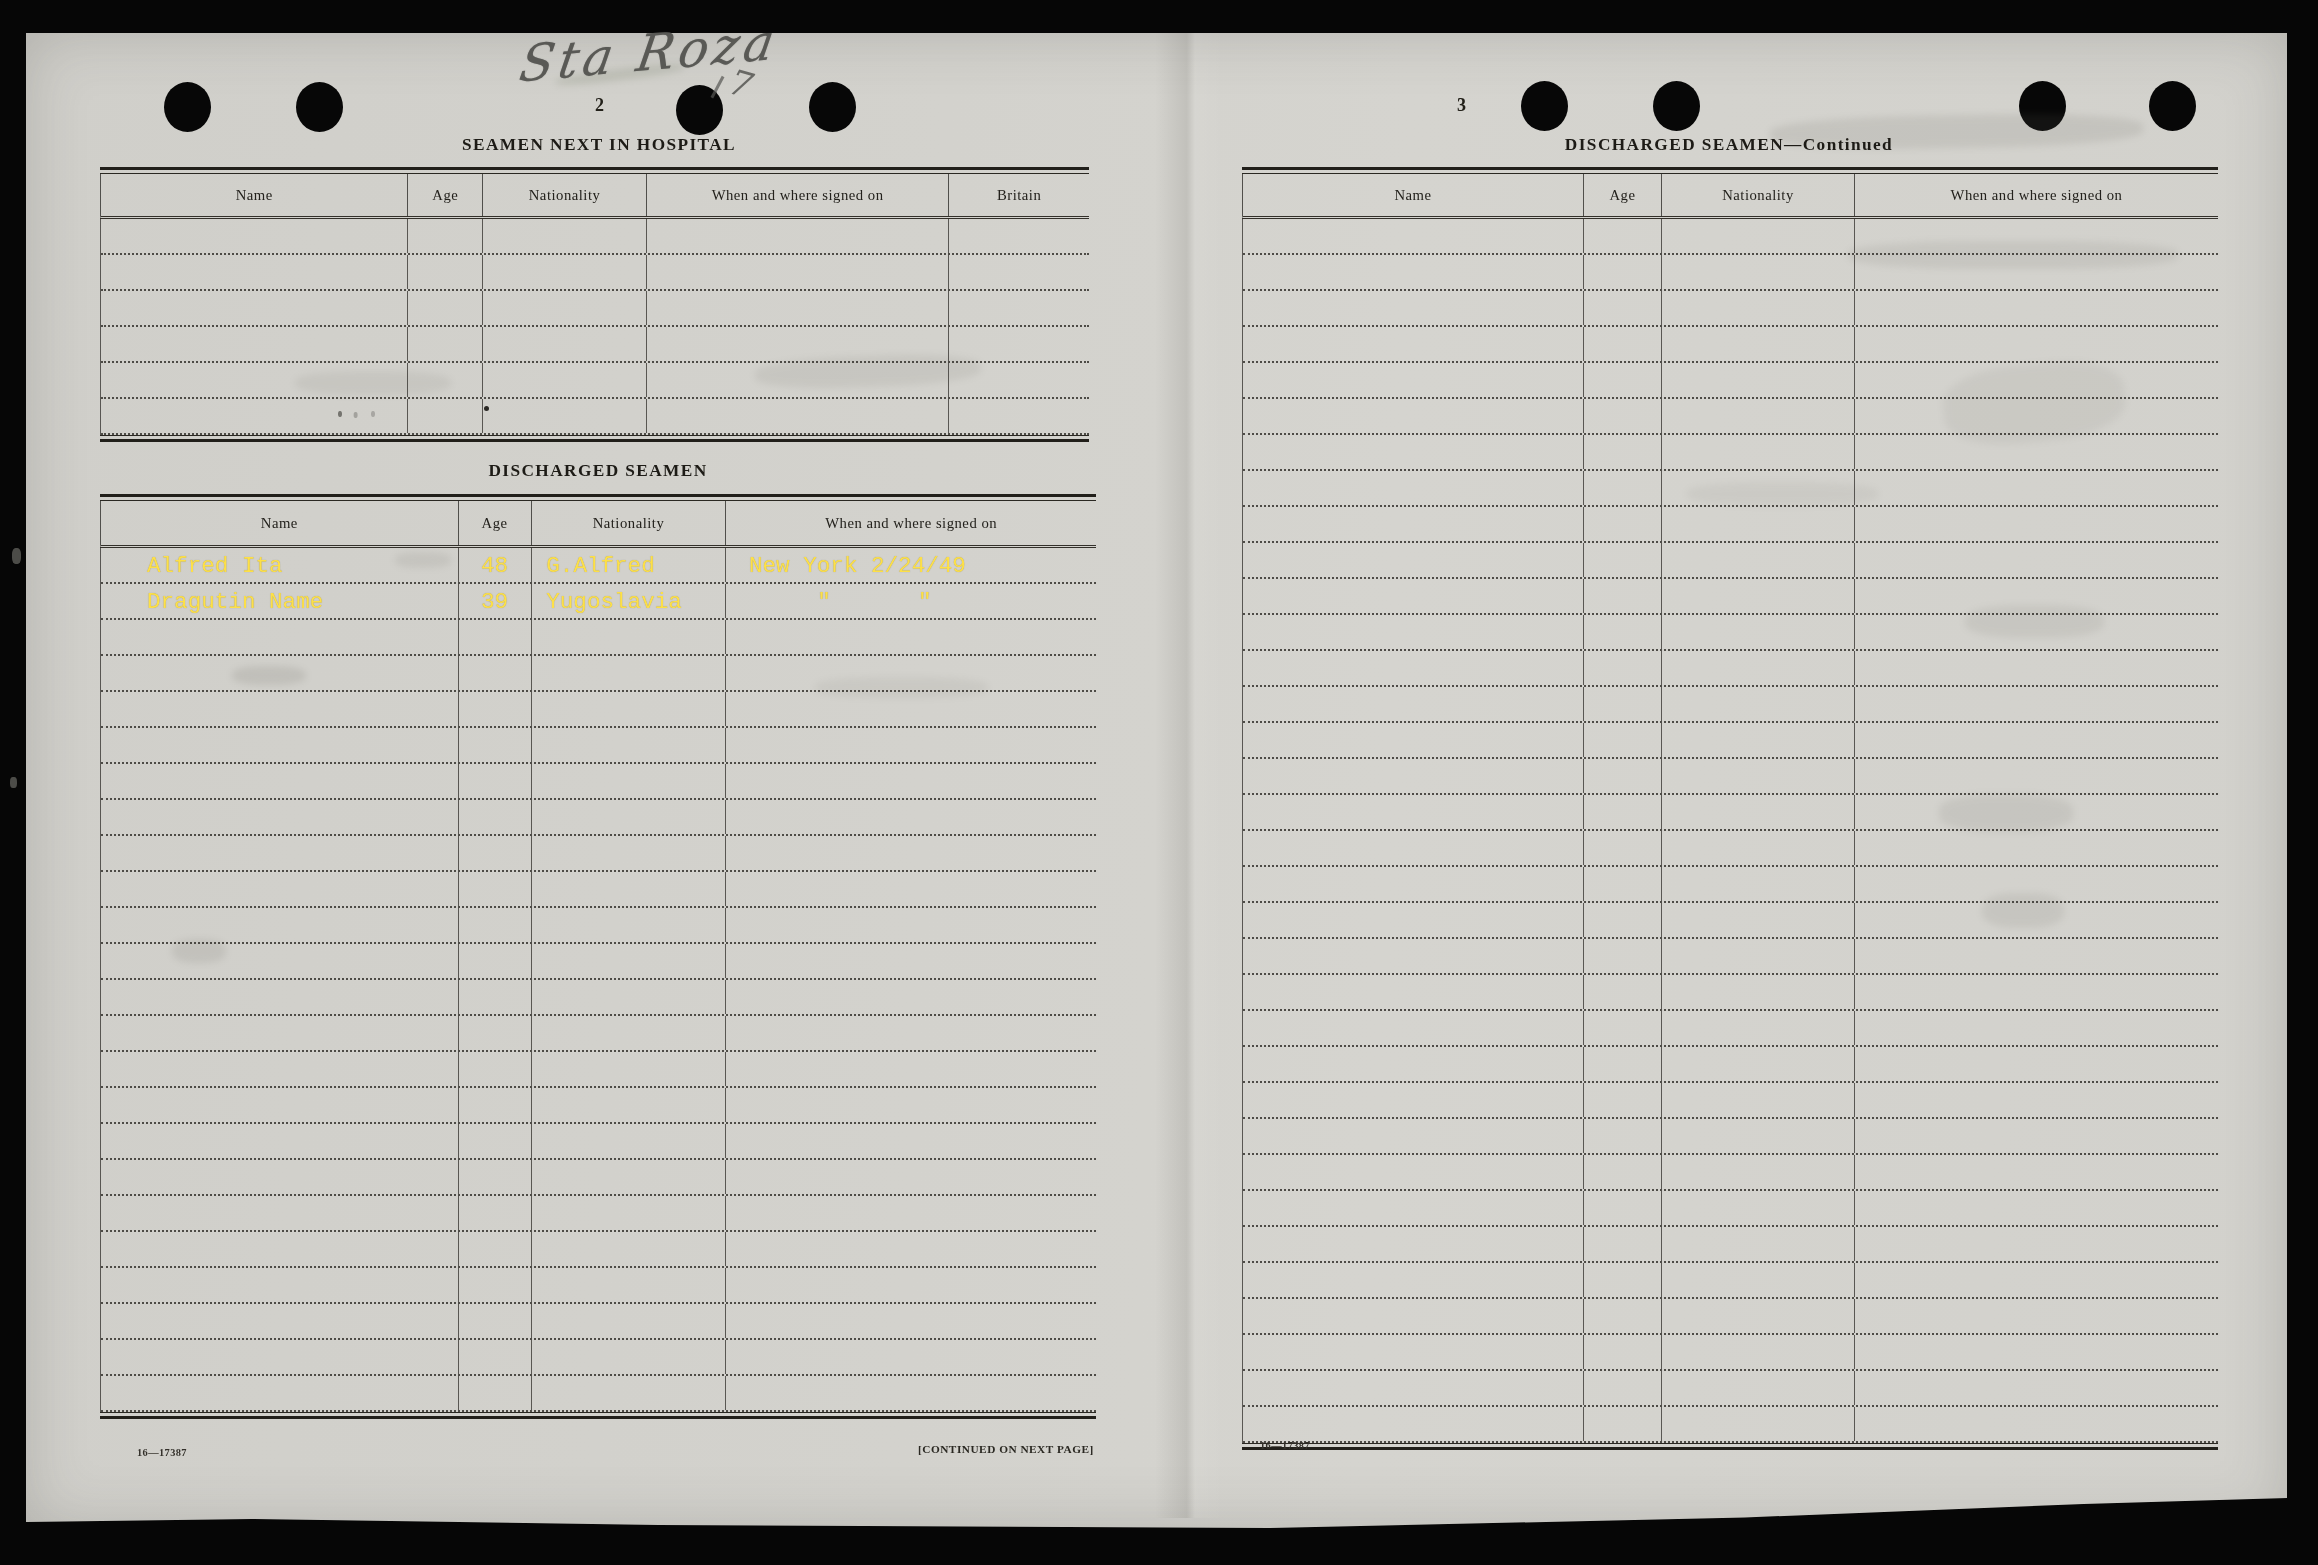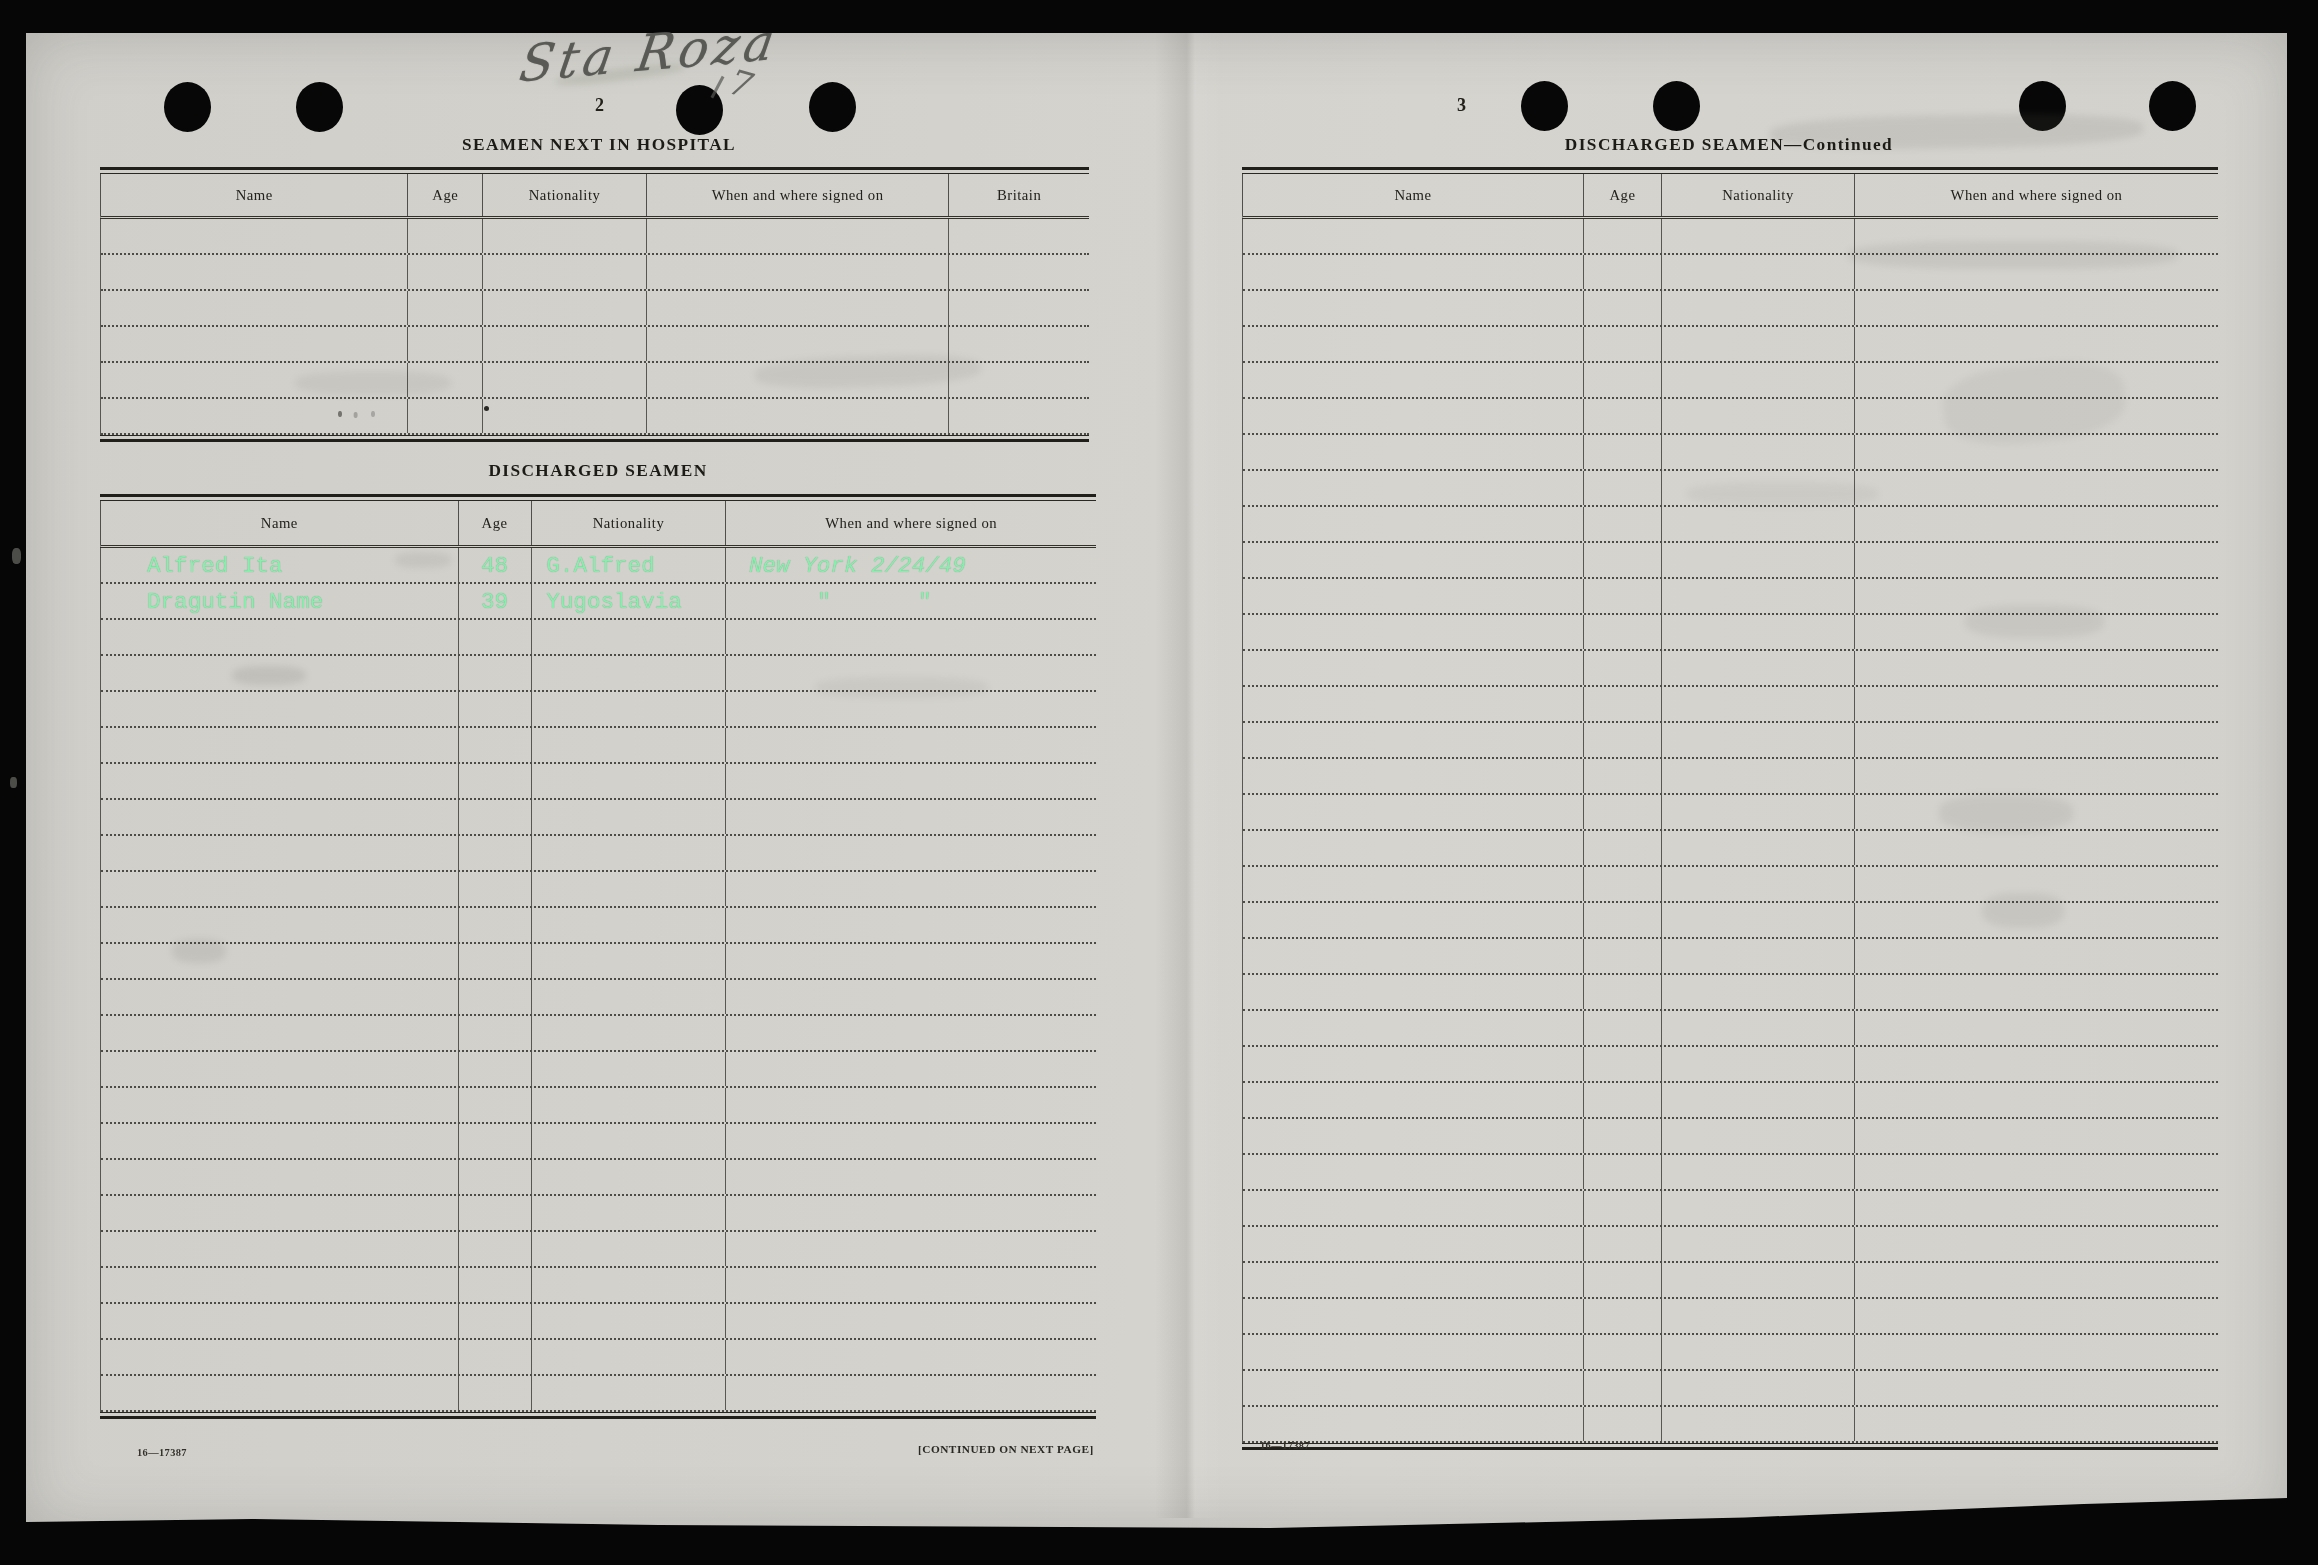--- a/index.html
+++ b/index.html
@@ -33,21 +33,21 @@
   .thead{display:flex;border-left:1.7px solid rgba(48,46,42,.8);border-bottom:3.5px double #33302a;box-sizing:border-box;}
   .th{display:flex;align-items:center;justify-content:center;box-sizing:border-box;
       font-size:14.7px;color:#23211c;letter-spacing:0.5px;border-right:1.7px solid rgba(48,46,42,.8);}
   .th:last-child{border-right:none;}
   .tbody{border-left:1.7px solid rgba(48,46,42,.75);}
   .trow{display:flex;position:relative;border-bottom:2.6px dotted rgba(48,45,40,.82);box-sizing:border-box;}
   .cell{box-sizing:border-box;border-right:1.7px solid rgba(48,46,42,.75);display:flex;
         align-items:flex-end;padding-bottom:2.6px;overflow:visible;}
   .cell:last-child{border-right:none;}
   .typed{font-family:"Liberation Mono","DejaVu Sans Mono",monospace;font-size:22.6px;
-         color:#86efac;white-space:nowrap;text-shadow:0 0 0.9px rgba(42,40,36,.4);}
+         color:#fde047;white-space:nowrap;text-shadow:0 0 0.9px rgba(42,40,36,.4);}
   .cell-name{padding-left:46px;}
   .cell-age{justify-content:center;padding-left:0;}
   .cell-nat{padding-left:14.7px;}
   .cell-signed{padding-left:22.6px;}
   .ditto2{margin-left:87px;}
   .note-overlay{position:absolute;left:218px;bottom:2.6px;z-index:3;}
 
   .smudge{position:absolute;background:rgba(104,102,94,1);filter:blur(3.5px);border-radius:40%;}
   .dot{position:absolute;background:#2b2925;border-radius:50%;}
 </style>
@@ -166,21 +166,21 @@
         <div class="trow" style="height: 36px;">
           <div class="cell cell-name" style="width: 358px;">
             <span class="typed">Alfred Ita</span>
           </div>
           <div class="cell cell-age" style="width: 73px;">
             <span class="typed">48</span>
           </div>
           <div class="cell cell-nat" style="width: 195px;">
             <span class="typed">G.Alfred</span>
           </div>
-          <div class="cell cell-signed" style="width: 370px; font-style: italic;">
+          <div class="cell cell-signed" style="width: 370px;">
             <span class="typed">New York 2/24/49</span>
           </div>
         </div>
         <div class="trow" style="height: 36px;">
           <div class="cell cell-name" style="width: 358px;">
             <span class="typed">Dragutin Name</span>
           </div>
           <div class="cell cell-age" style="width: 73px;">
             <span class="typed">39</span>
           </div>

